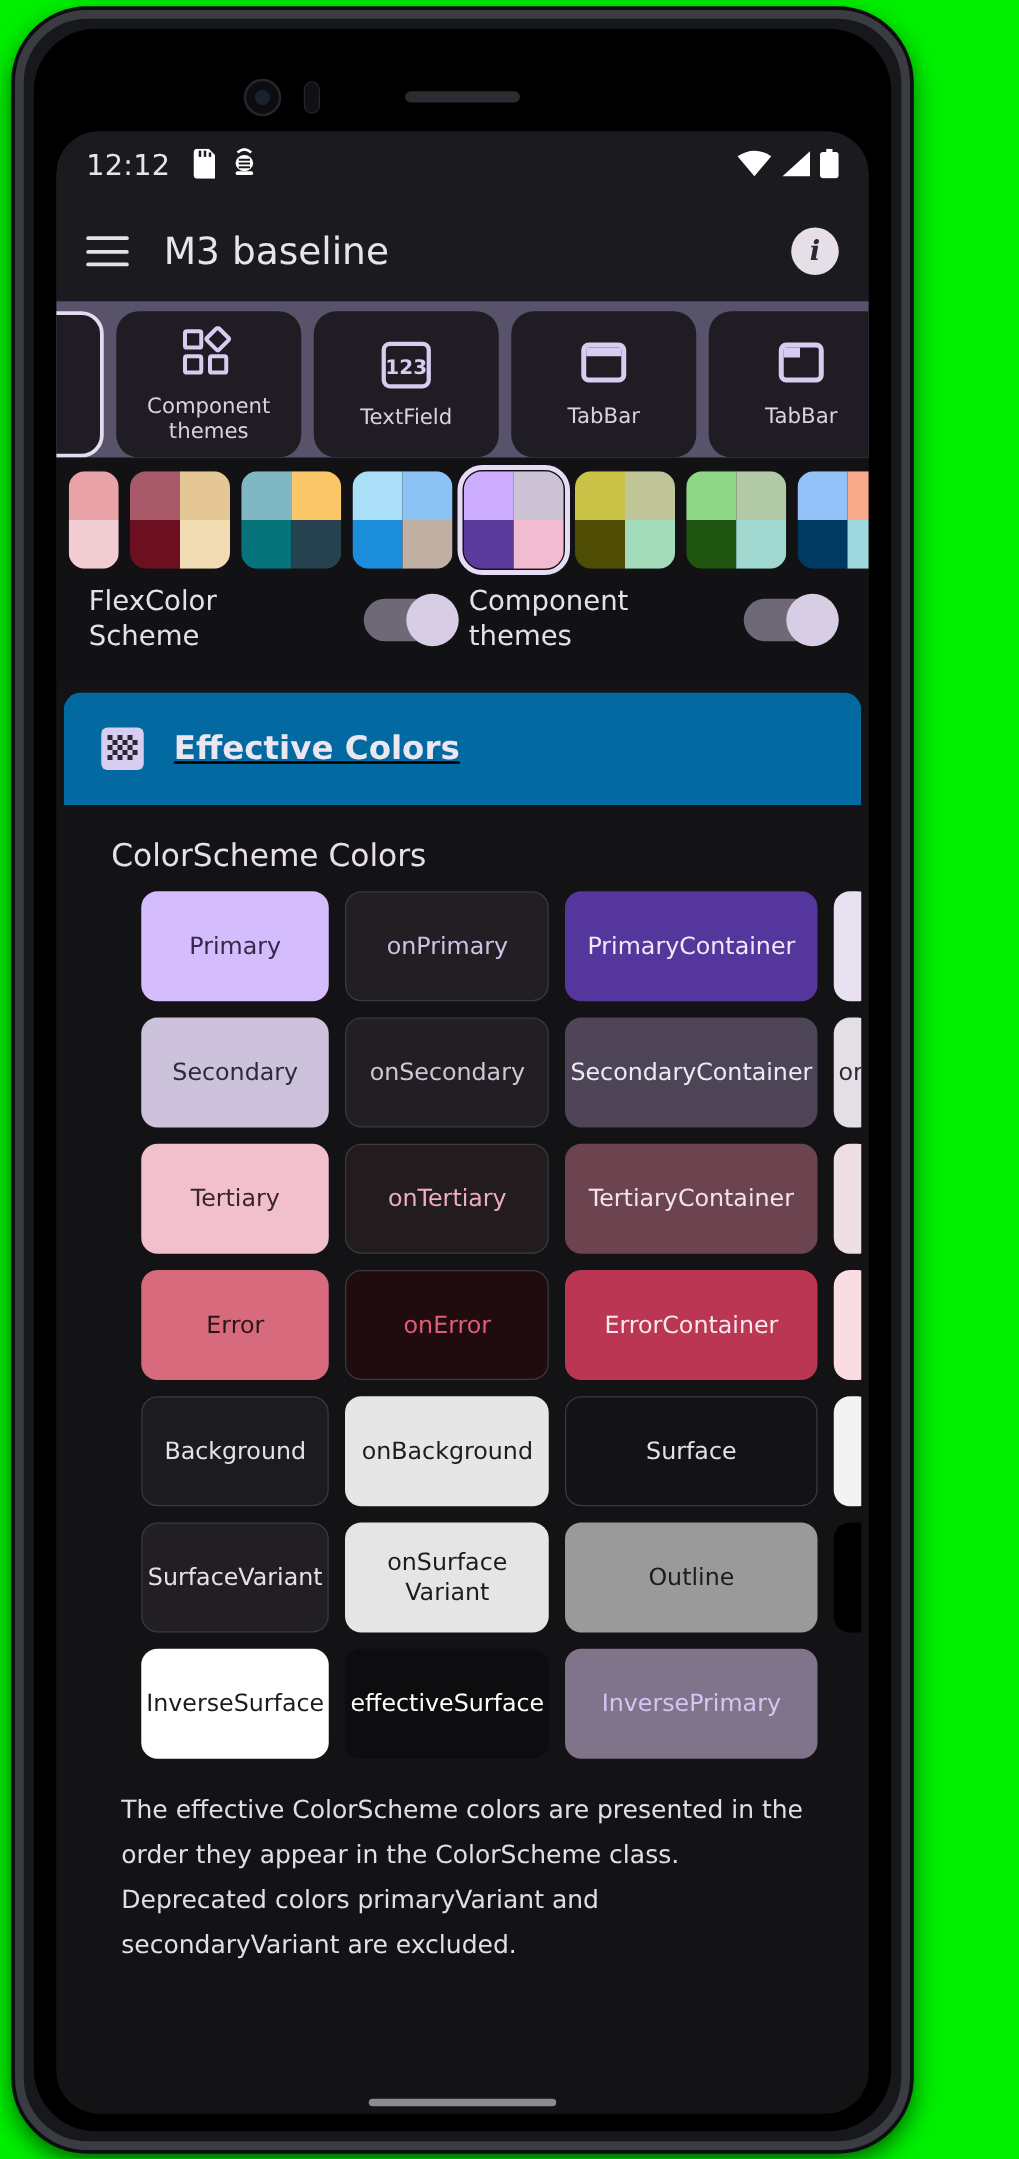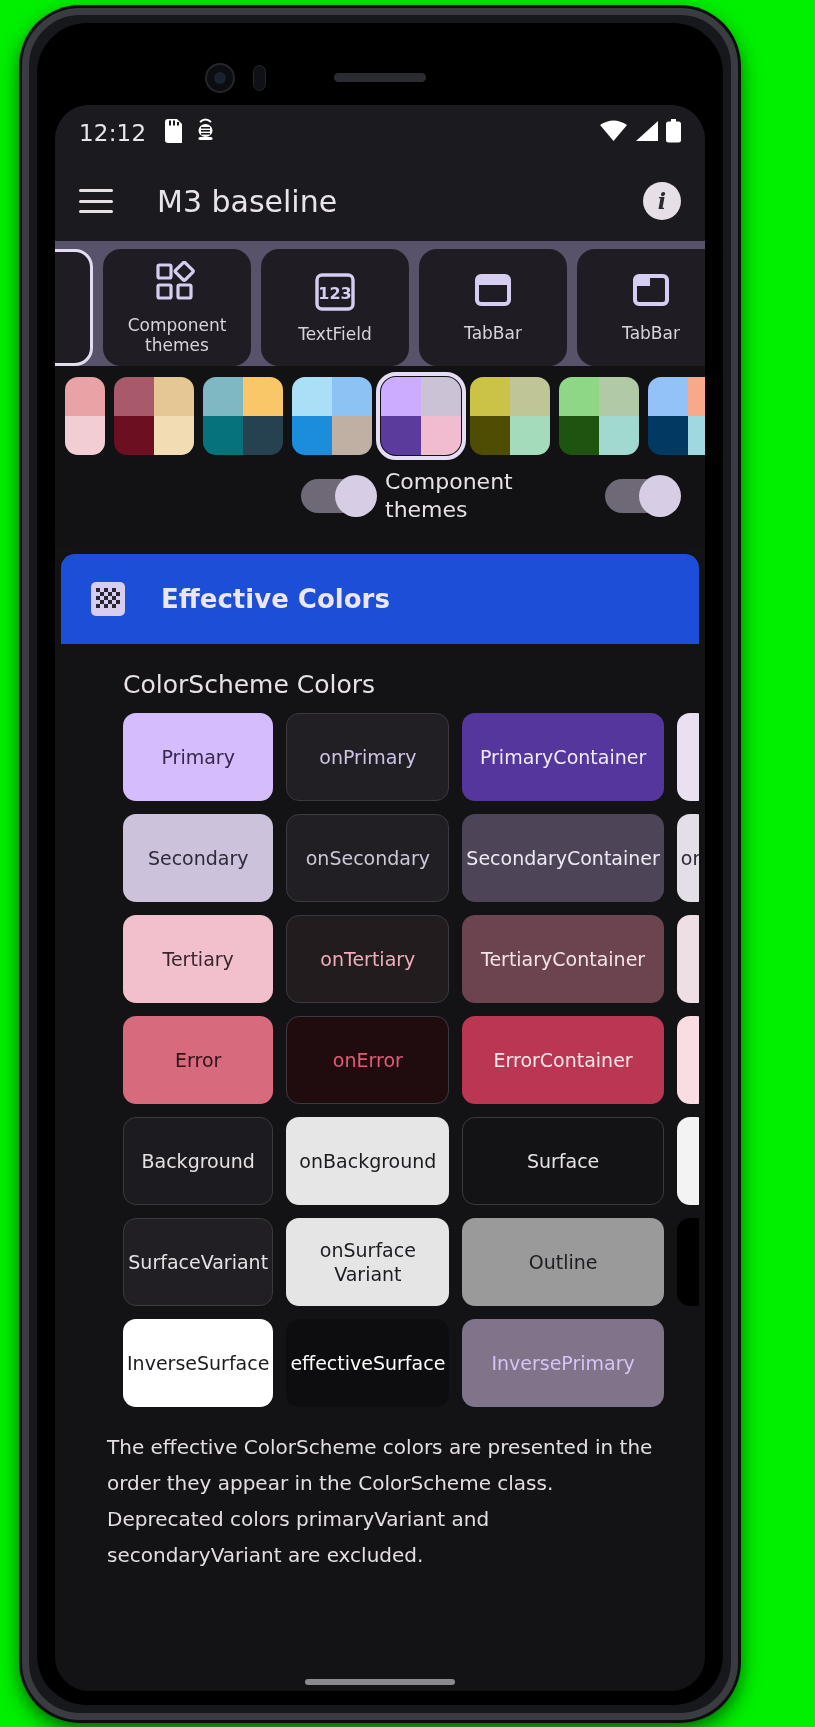--- a/index.html
+++ b/index.html
@@ -9,21 +9,21 @@
     font-family: "DejaVu Sans", sans-serif;
     overflow: hidden;
   }
   #root { position: relative; width: 815px; height: 1727px; background: #00e500; }
 
   
   .chroma { position:absolute; inset:0; background:#00f000; }
 
   
   .phone-frame {
-    position: absolute; left: 22px; top: 8px;
+    position: absolute; left: 12px; top: 8px;
     width: 716px; height: 1712px;
     background: #17181c;
     border-radius: 58px;
     border: 7px solid #3a3c42;
     box-shadow: 0 0 0 3px #0d0e11, 0 8px 22px rgba(0,0,0,.7);
     overflow: hidden;
   }
   .phone-inner {
     position:absolute; left:8px; top:8px; right:8px; bottom:8px;
     background:#000; border-radius:50px; overflow:hidden;
@@ -62,21 +62,21 @@
     padding:0 24px; color:#e9e3ea;
   }
   .sb-time{ font-size:23px; letter-spacing:.2px; }
   .sb-icons-left{ display:flex; align-items:center; gap:12px; margin-left:18px; }
   .sb-spacer{ flex:1; }
   .sb-icons-right{ display:flex; align-items:center; gap:7px; }
 
   
   .appbar{
     height:80px; background:#1b1b1f; display:flex; align-items:center;
-    padding:0 24px; color:#e7e0e8;gap:16px;
+    padding:0 24px; color:#e7e0e8;
   }
   .hamburger{ width:34px; height:24px; display:flex; flex-direction:column; justify-content:space-between; cursor:pointer;}
   .hamburger span{ display:block; height:3px; background:#e6e1e5; border-radius:2px; }
   .appbar-title{ font-size:30px; margin-left:28px; font-weight:400; color:#e9e3ea; }
   .info-btn{
     margin-left:auto; width:38px;height:38px;border-radius:50%;
     background:#e6dfe8; color:#2b2930; display:flex;align-items:center;justify-content:center;
     font-size:22px; font-weight:700; font-style:italic; font-family:"DejaVu Serif", serif;
   }
 
@@ -123,27 +123,28 @@
   .switch .knob{
     position:absolute; right:-2px; top:-4px; width:42px; height:42px; border-radius:50%;
     background:#d7cde4;
   }
 
   
   .panel{
     margin:8px 6px 0 6px; background:#1e1e22; border-radius:14px; overflow:hidden;
   }
   .panel-header{
-    display:flex; align-items:center; gap:34px; padding:26px 28px;
-    background:#1d4ed8;
+    display:flex; align-items:center; gap:22px; padding:26px 28px;
+    background:#0369a1;
+    text-decoration:underline;
   }
   .panel-header .phicon{ width:38px;height:38px; }
   .panel-title{ font-size:26px; font-weight:700; color:#ece6f0; }
   .panel-body{ background:#131316; padding:18px 22px 16px 22px; }
-  .section-title{ font-size:25px; color:#e7e1e6; margin:8px 4px 14px 40px; }
+  .section-title{ font-size:25px; color:#e7e1e6; margin:8px 4px 14px 16px; }
 
   .cgrid{ display:grid; grid-template-columns:repeat(4,1fr); gap:13px 13px; padding:0 40px 0 40px;}
   .cbox{
     height:88px; border-radius:13px;
     display:flex; align-items:center; justify-content:center;
     text-align:center; font-size:19px; line-height:24px; padding:4px;
   }
   .cbox.outlined{ border:1px solid #3a3a40; }
 
   .footer-text{
@@ -322,20 +323,24 @@
               <div class="swatch">
                 <div style="background: rgb(146, 194, 247);"></div>
                 <div style="background: rgb(247, 169, 138);"></div>
                 <div style="background: rgb(0, 58, 99);"></div>
                 <div style="background: rgb(159, 216, 222);"></div>
               </div>
             </div>
 
           <div class="togglepanel">
             <div class="tg">
+              <div class="tg-label">
+                <div>FlexColor</div>
+                <div>Scheme</div>
+              </div>
               <div class="switch">
                   <div class="knob"></div>
                 </div>
             </div>
             <div class="tg">
               <div class="tg-label">
                 <div>Component</div>
                 <div>themes</div>
               </div>
               <div class="switch">

